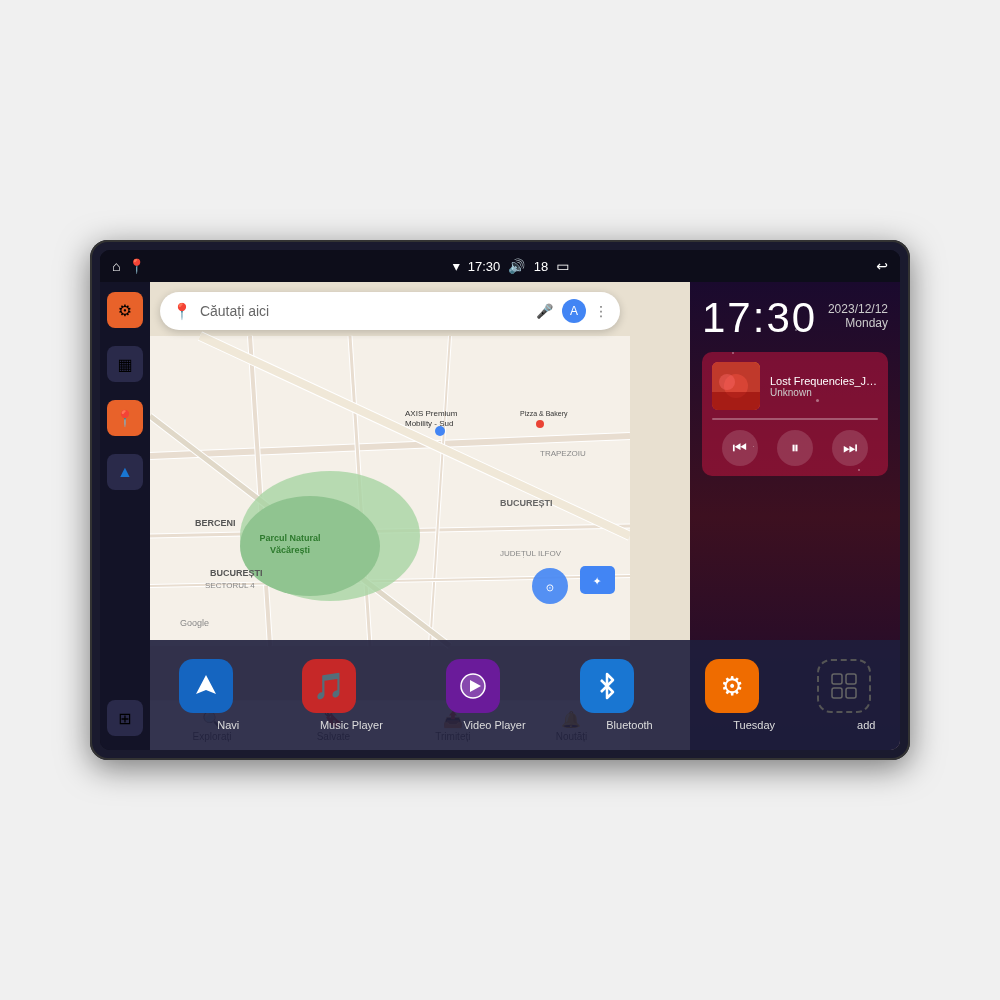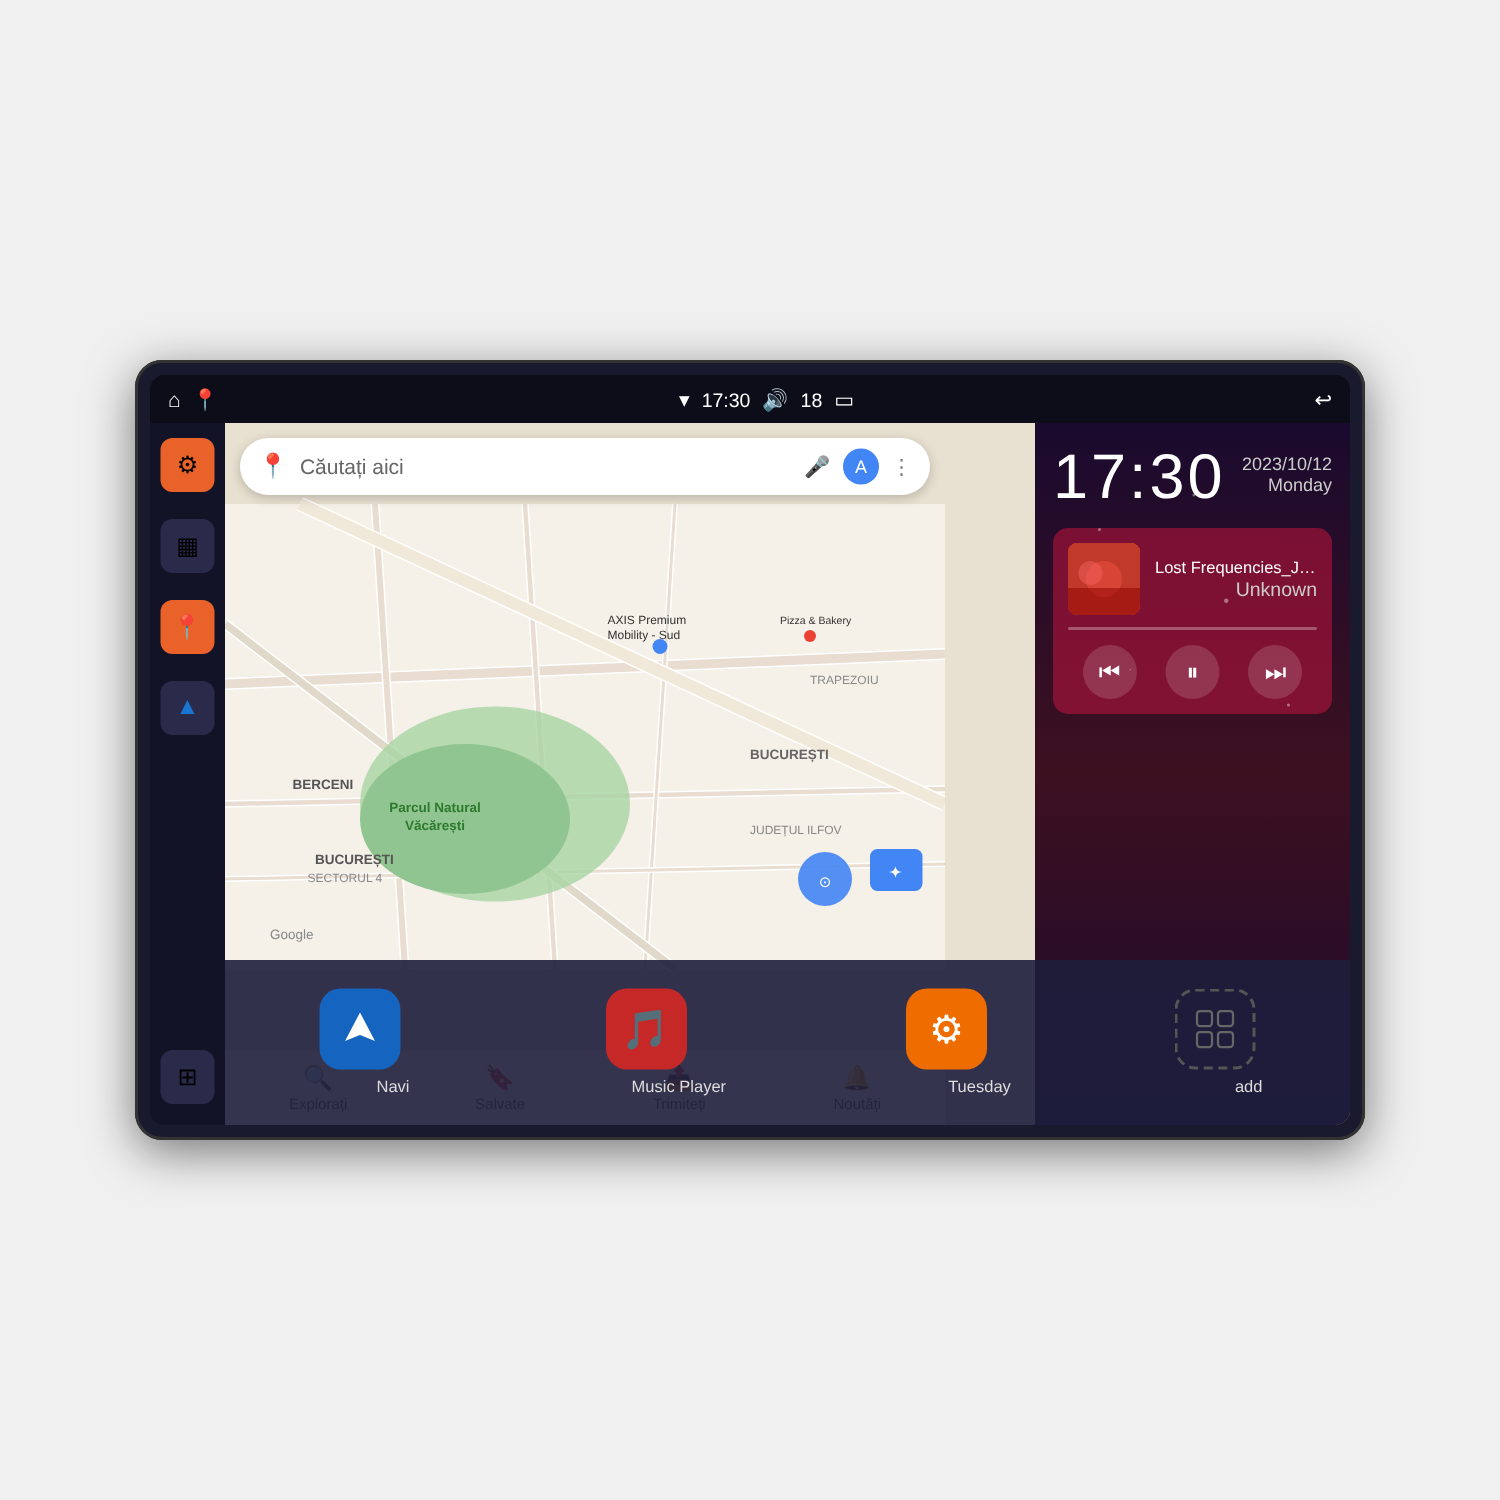--- a/index.html
+++ b/index.html
@@ -253,23 +253,22 @@
     }
     .music-details { flex: 1; min-width: 0; }
     .music-title {
       font-size: 11px;
       color: #fff;
       white-space: nowrap;
       overflow: hidden;
       text-overflow: ellipsis;
     }
     .music-artist {
-      font-size: 13px;
+      font-size: 10px;
       color: #ccc;
-      text-align: right;
     }
     .music-progress {
       height: 2px;
       background: rgba(255,255,255,0.3);
       border-radius: 1px;
       margin-bottom: 10px;
     }
     .music-controls {
       display: flex;
       justify-content: space-around;
@@ -499,21 +498,21 @@
             <div class="star" style="width:2px;height:2px;top:15%;left:20%;"></div>
             <div class="star" style="width:3px;height:3px;top:25%;left:60%;"></div>
             <div class="star" style="width:2px;height:2px;top:40%;left:80%;"></div>
             <div class="star" style="width:2px;height:2px;top:10%;left:50%;"></div>
             <div class="star" style="width:1px;height:1px;top:35%;left:30%;"></div>
           </div>
 
           <div class="clock-section">
             <span class="clock-time">17:30</span>
             <div class="clock-date">
-              <span class="clock-date-text">2023/10/12</span>
+              <span class="clock-date-text">2023/12/12</span>
               <span class="clock-day">Monday</span>
             </div>
           </div>
 
           <div class="music-section">
             <div class="music-info">
               <div class="music-art">
                 <div class="music-art-inner">
                   <svg width="48" height="48" viewBox="0 0 48 48">
                     <rect width="48" height="48" fill="#c0392b"></rect>
@@ -554,20 +553,37 @@
             </div>
             <span class="app-label">Navi</span>
           </div>
           <div class="app-item">
             <div class="app-icon red">
               <span style="font-size:26px;">🎵</span>
             </div>
             <span class="app-label">Music Player</span>
           </div>
           <div class="app-item">
+            <div class="app-icon purple">
+              <svg width="28" height="28" viewBox="0 0 28 28">
+                <circle cx="14" cy="14" r="12" fill="rgba(255,255,255,0.2)" stroke="white" stroke-width="1.5"></circle>
+                <polygon points="11,8 22,14 11,20" fill="white"></polygon>
+              </svg>
+            </div>
+            <span class="app-label">Video Player</span>
+          </div>
+          <div class="app-item">
+            <div class="app-icon blue-light">
+              <svg width="24" height="28" viewBox="0 0 24 28">
+                <polyline points="6,8 18,20 12,26 12,2 18,8 6,20" fill="none" stroke="white" stroke-width="2.5" stroke-linejoin="round"></polyline>
+              </svg>
+            </div>
+            <span class="app-label">Bluetooth</span>
+          </div>
+          <div class="app-item">
             <div class="app-icon orange">
               <span style="font-size:26px;color:white;">⚙</span>
             </div>
             <span class="app-label">Tuesday</span>
           </div>
           <div class="app-item">
             <div class="app-icon outline">
               <svg width="28" height="28" viewBox="0 0 28 28">
                 <rect x="2" y="2" width="10" height="10" rx="2" fill="none" stroke="#666" stroke-width="1.5"></rect>
                 <rect x="16" y="2" width="10" height="10" rx="2" fill="none" stroke="#666" stroke-width="1.5"></rect>

